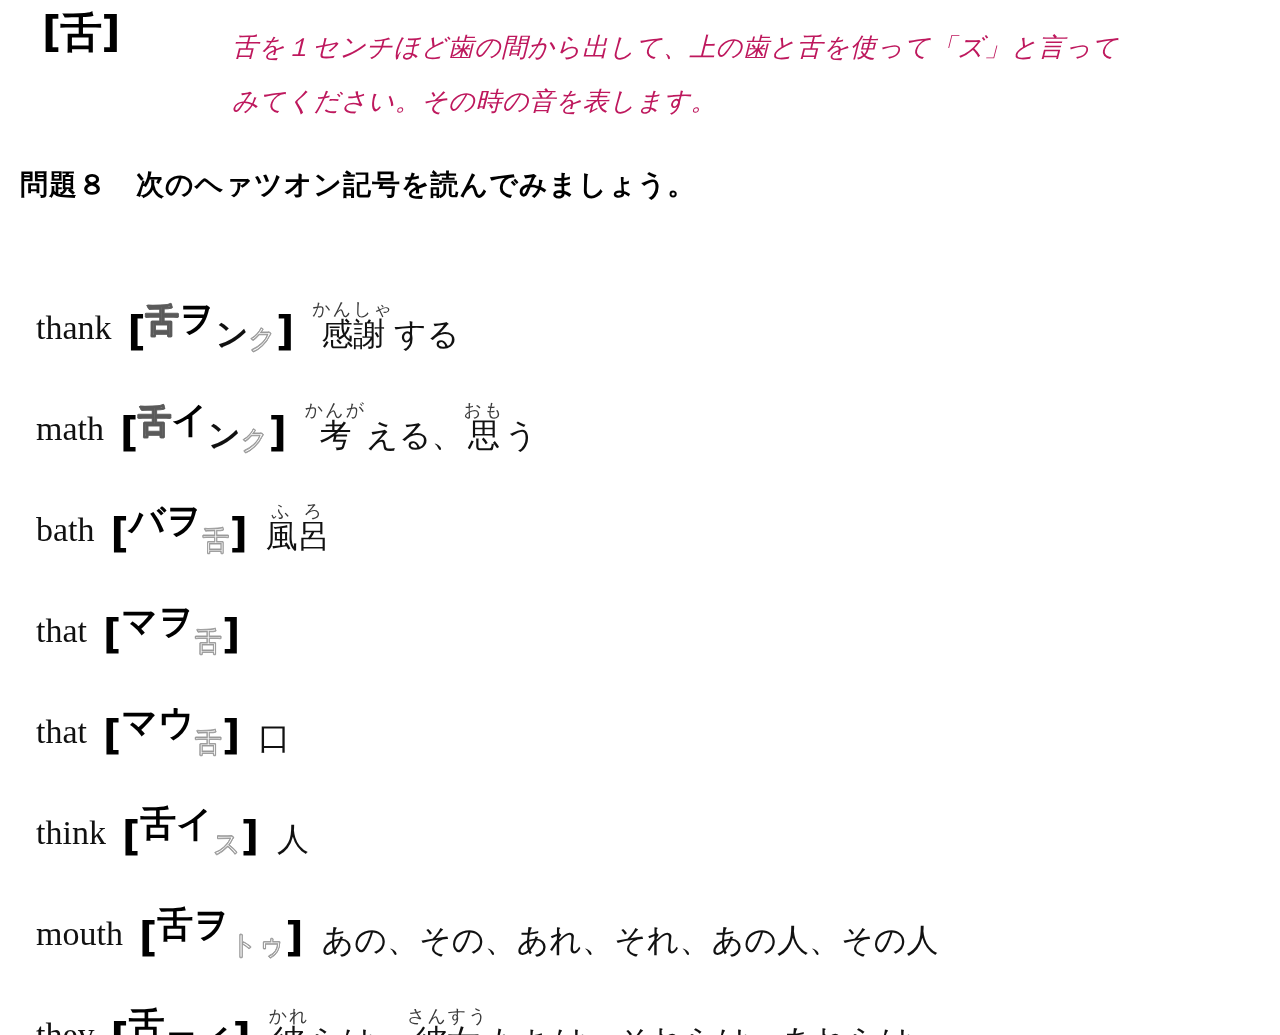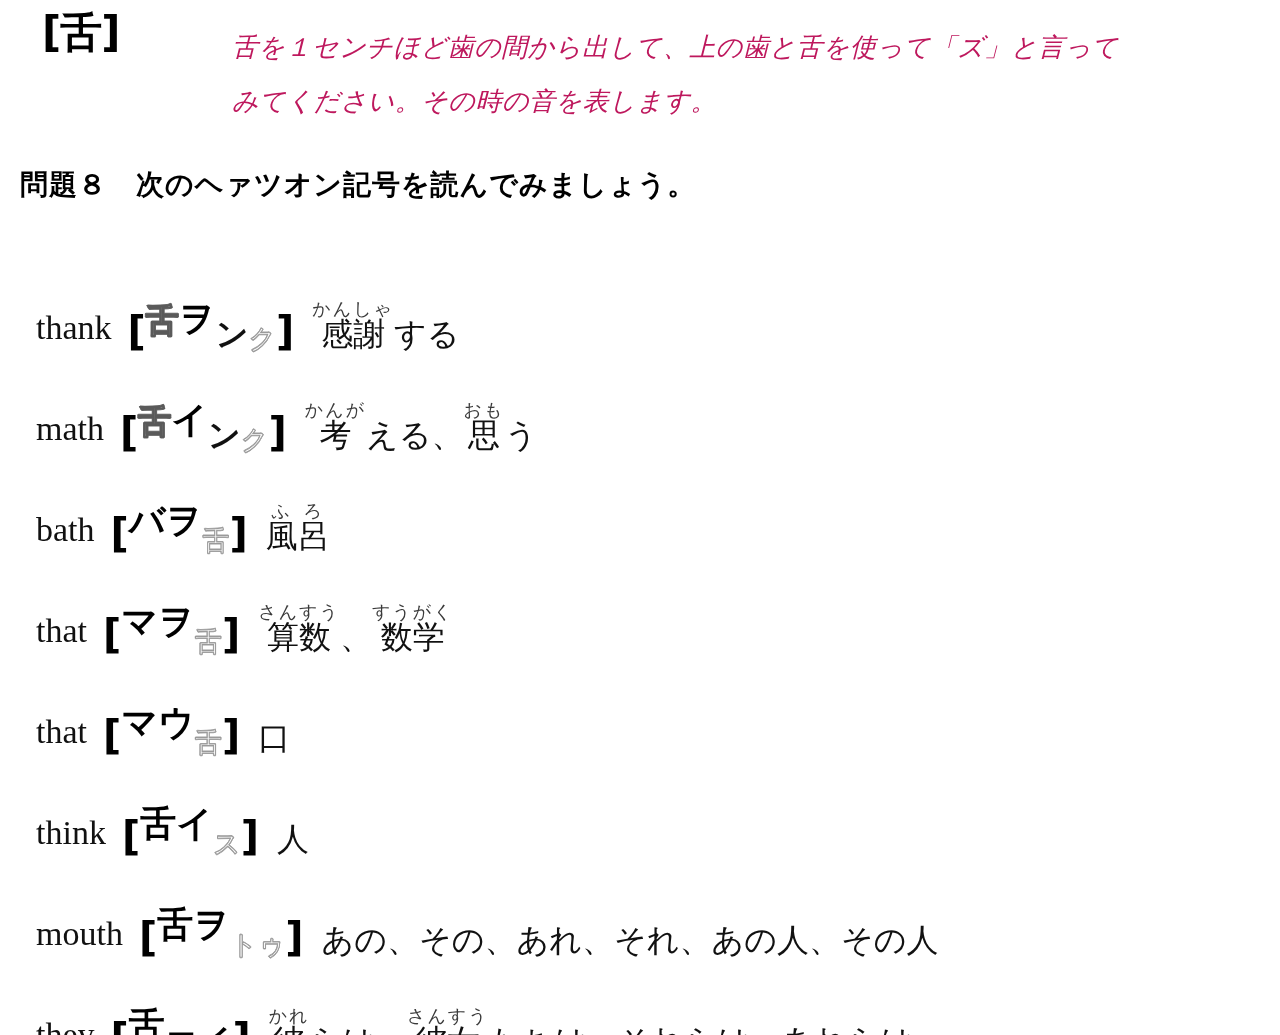--- a/index.html
+++ b/index.html
@@ -245,25 +245,20 @@
     </div>
     <div class="vocab-row">
       <span class="word">that</span>
       <span class="phonetic">
         <span class="bracket">[</span>
         <span class="kana solid">マ</span>
         <span class="kana solid">ヲ</span>
         <span class="kana faint">舌</span>
         <span class="bracket">]</span>
       </span>
-      <span class="meaning">
-        <ruby><span>算数</span><rt>さんすう</rt></ruby>
-        <span class="plain">、</span>
-        <ruby><span>数学</span><rt>すうがく</rt></ruby>
-      </span>
     </div>
     <div class="vocab-row">
       <span class="word">that</span>
       <span class="phonetic">
         <span class="bracket">[</span>
         <span class="kana solid">マ</span>
         <span class="kana solid">ウ</span>
         <span class="kana faint">舌</span>
         <span class="bracket">]</span>
       </span>

